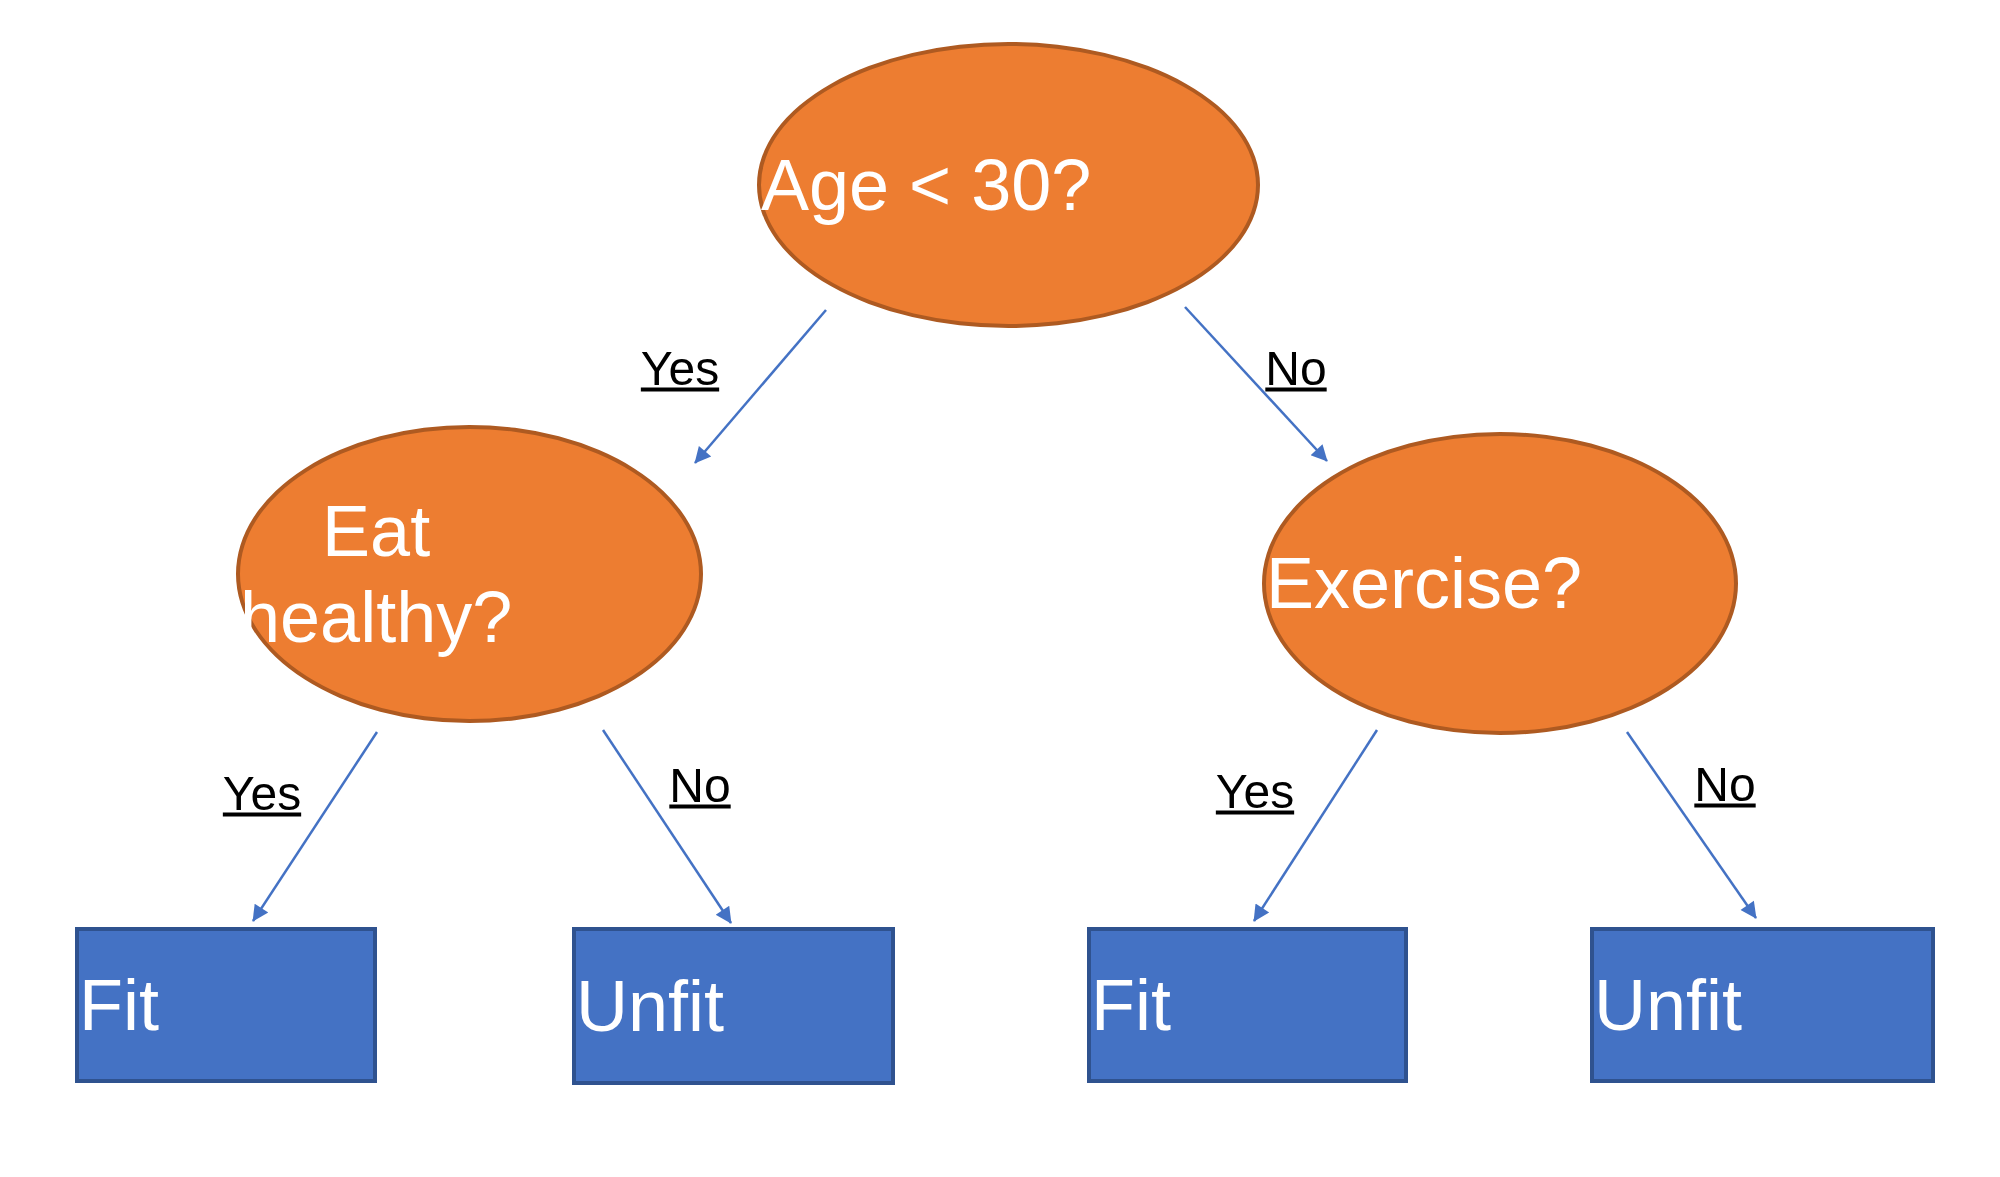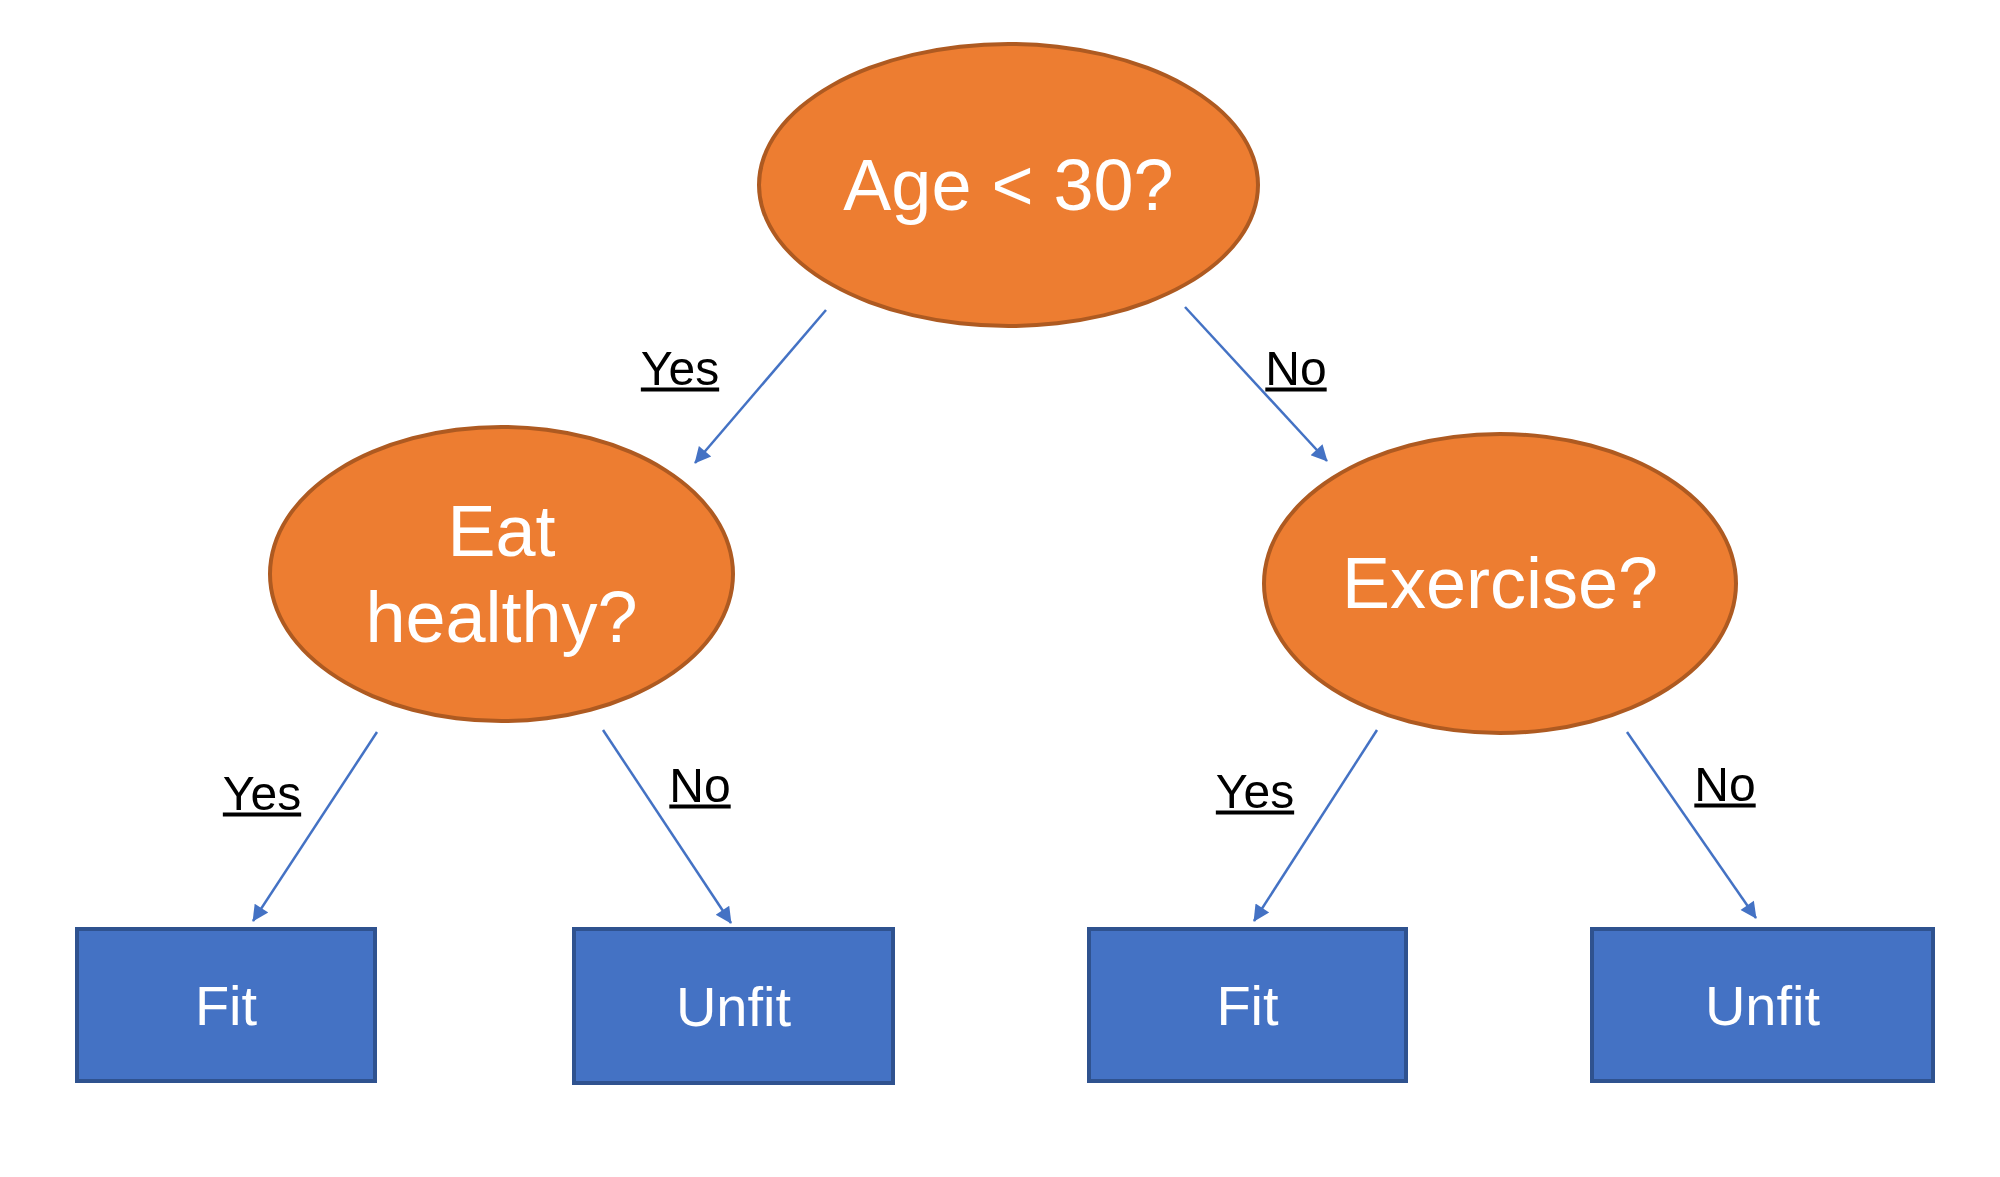--- a/index.html
+++ b/index.html
@@ -14,47 +14,47 @@
     width: 2000px; height: 1177px;
     background: var(--background, #ffffff);
     overflow: hidden;
   }
   .arrows { position: absolute; left: 0; top: 0; pointer-events: none; }
   .arrows line { stroke: var(--arrow, #4472C4); stroke-width: 2.5; }
   .arrow-head { fill: var(--arrow, #4472C4); }
 
   .node {
     position: absolute;
-    display: flex; align-items: center; justify-content: center;
+    display: flex; align-items: center; justify-content: flex-start;
     text-align: center;
     color: var(--node-text-color, #ffffff);
   }
   .node .node-label { white-space: pre-line; }
   .decision {
     background: var(--decision-fill, #ED7D31);
     border: 4px solid var(--decision-border, #AE5A21);
     border-radius: 50%;
     font-size: 72px; line-height: 1.2;
   }
   .leaf {
     background: var(--leaf-fill, #4472C4);
     border: 4px solid var(--leaf-border, #2F528F);
-    font-size: 56px;
+    font-size: 72px;
   }
   .edge-label {
     position: absolute;
     transform: translate(-50%, -50%);
     color: var(--edge-label-color, #000000);
     font-size: 48px;
     white-space: nowrap;
     text-decoration: underline;
   }
 
   #root-node     { left: 757px;  top: 42px;  width: 503px; height: 286px; }
-  #eat-node      { left: 268px;  top: 425px; width: 467px; height: 298px; }
+  #eat-node      { left: 236px;  top: 425px; width: 467px; height: 298px; }
   #exercise-node { left: 1262px; top: 432px; width: 476px; height: 303px; }
 
   #leaf-fit-left    { left: 75px;   top: 927px; width: 302px; height: 156px; }
   #leaf-unfit-left  { left: 572px;  top: 927px; width: 323px; height: 158px; }
   #leaf-fit-right   { left: 1087px; top: 927px; width: 321px; height: 156px; }
   #leaf-unfit-right { left: 1590px; top: 927px; width: 345px; height: 156px; }
 
   #lbl-root-yes     { left: 680px;  top: 368px; }
   #lbl-root-no      { left: 1296px; top: 368px; }
   #lbl-eat-yes      { left: 262px;  top: 793px; }

